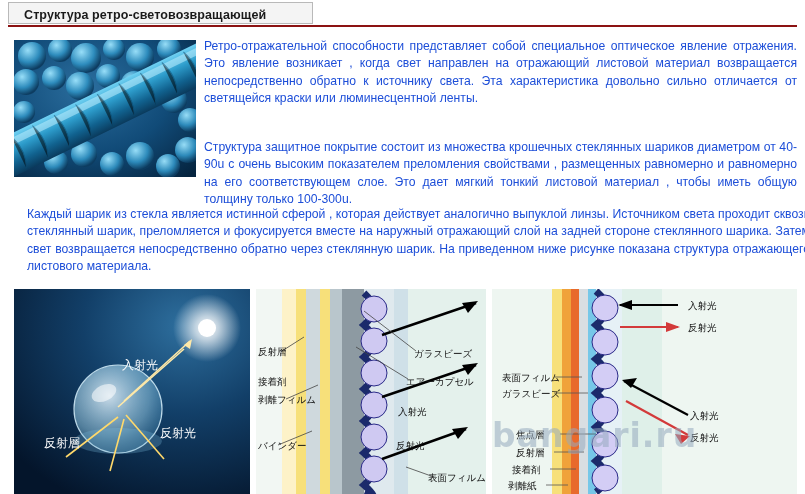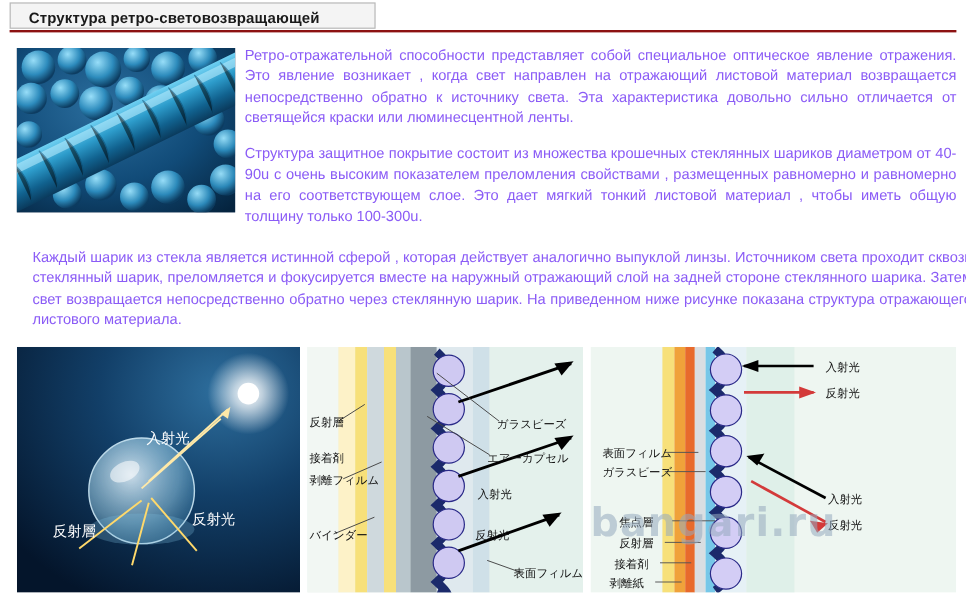--- a/index.html
+++ b/index.html
@@ -73,33 +73,33 @@
     height: 137px;
     overflow: hidden;
     background: #0a2a4a;
     border: 0;
   }
   .photo-svg { display: block; }
 
   .para {
     font-size: 12.2px;
     line-height: 17.4px;
-    color: #8b5cf6;
+    color: #1d4ed8;
     text-align: justify;
   }
   .p-right {
     position: absolute;
     left: 204px;
     top: 7px;
     width: 593px;
   }
   .p-right2 {
     position: absolute;
     left: 204px;
-    top: 89px;
+    top: 108px;
     width: 593px;
   }
   .p-full {
     position: absolute;
     left: 27px;
     top: 175px;
     width: 783px;
   }
 
   

